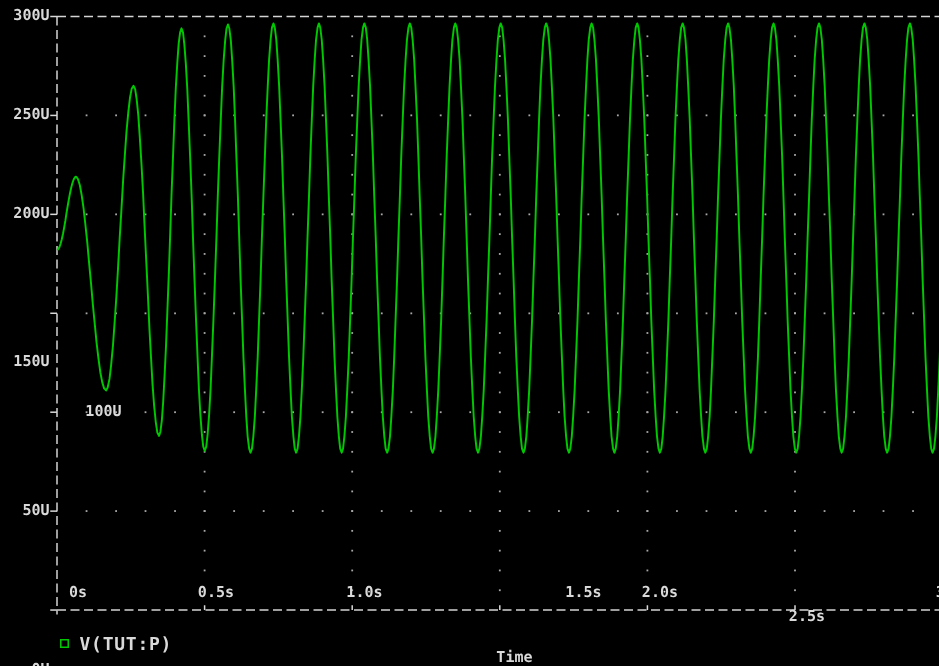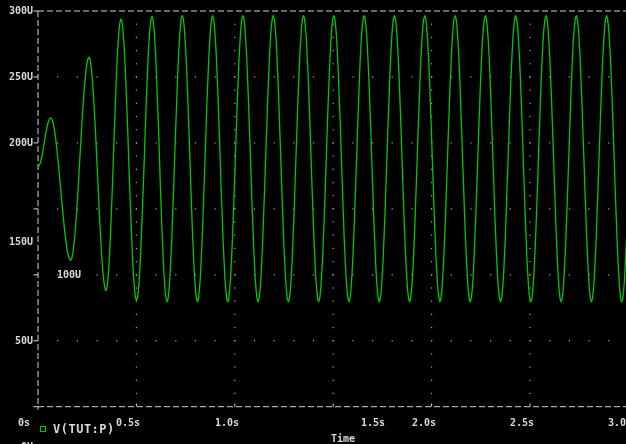--- a/index.html
+++ b/index.html
@@ -1,21 +1,21 @@
 <!DOCTYPE html>
 <html><head>
 <meta charset="utf-8">
 <style>
   html,body{margin:0;padding:0;background:#000;}
   .screen{position:relative;width:626px;height:444px;background:#000000;overflow:hidden;
           font-family:"DejaVu Sans Mono",monospace;}
   .plot-svg{position:absolute;left:0;top:0;}
   .tick-label{position:absolute;color:#d9d9d9;font-size:10px;font-weight:bold;line-height:10px;white-space:pre;}
   .y-label{text-align:right;width:30px;left:3px;}
-  .x-label{text-align:left;width:40px;top:418px;}
+  .x-label{text-align:right;width:40px;top:391px;}
   .axis-title{position:absolute;color:#d9d9d9;font-size:10px;font-weight:bold;line-height:10px;
               left:311px;top:434px;width:44px;text-align:right;}
   .legend{position:absolute;left:40px;top:424px;height:10px;display:flex;align-items:center;}
   .legend-marker{width:4px;height:4px;border:1px solid #00c800;display:inline-block;margin-right:7px;}
   .legend-text{color:#d9d9d9;font-size:12px;font-weight:bold;letter-spacing:0.5px;line-height:10px;}
 </style>
 </head>
 <body>
 
 <div class="screen">
@@ -343,21 +343,21 @@
       <div class="tick-label y-label" style="top: 138px;">200U</div>
       <div class="tick-label y-label" style="top: 72px;">250U</div>
       <div class="tick-label y-label" style="top: 6px;">300U</div>
     </div>
   <div id="x-labels">
       <div class="tick-label x-label" style="left: 18px;">0s</div>
       <div class="tick-label x-label" style="left: 116px;">0.5s</div>
       <div class="tick-label x-label" style="left: 215px;">1.0s</div>
       <div class="tick-label x-label" style="left: 313px; margin-left: 48px;">1.5s</div>
       <div class="tick-label x-label" style="left: 412px;">2.0s</div>
-      <div class="tick-label x-label" style="left: 510px;">2.5s</div>
+      <div class="tick-label x-label" style="left: 510px; margin-top: 16px;">2.5s</div>
       <div class="tick-label x-label" style="left: 608px;">3.0s</div>
     </div>
 
   <div class="axis-title">Time</div>
 
   <div class="legend">
     <span class="legend-marker"></span>
     <span class="legend-text">V(TUT:P)</span>
   </div>
 </div>

